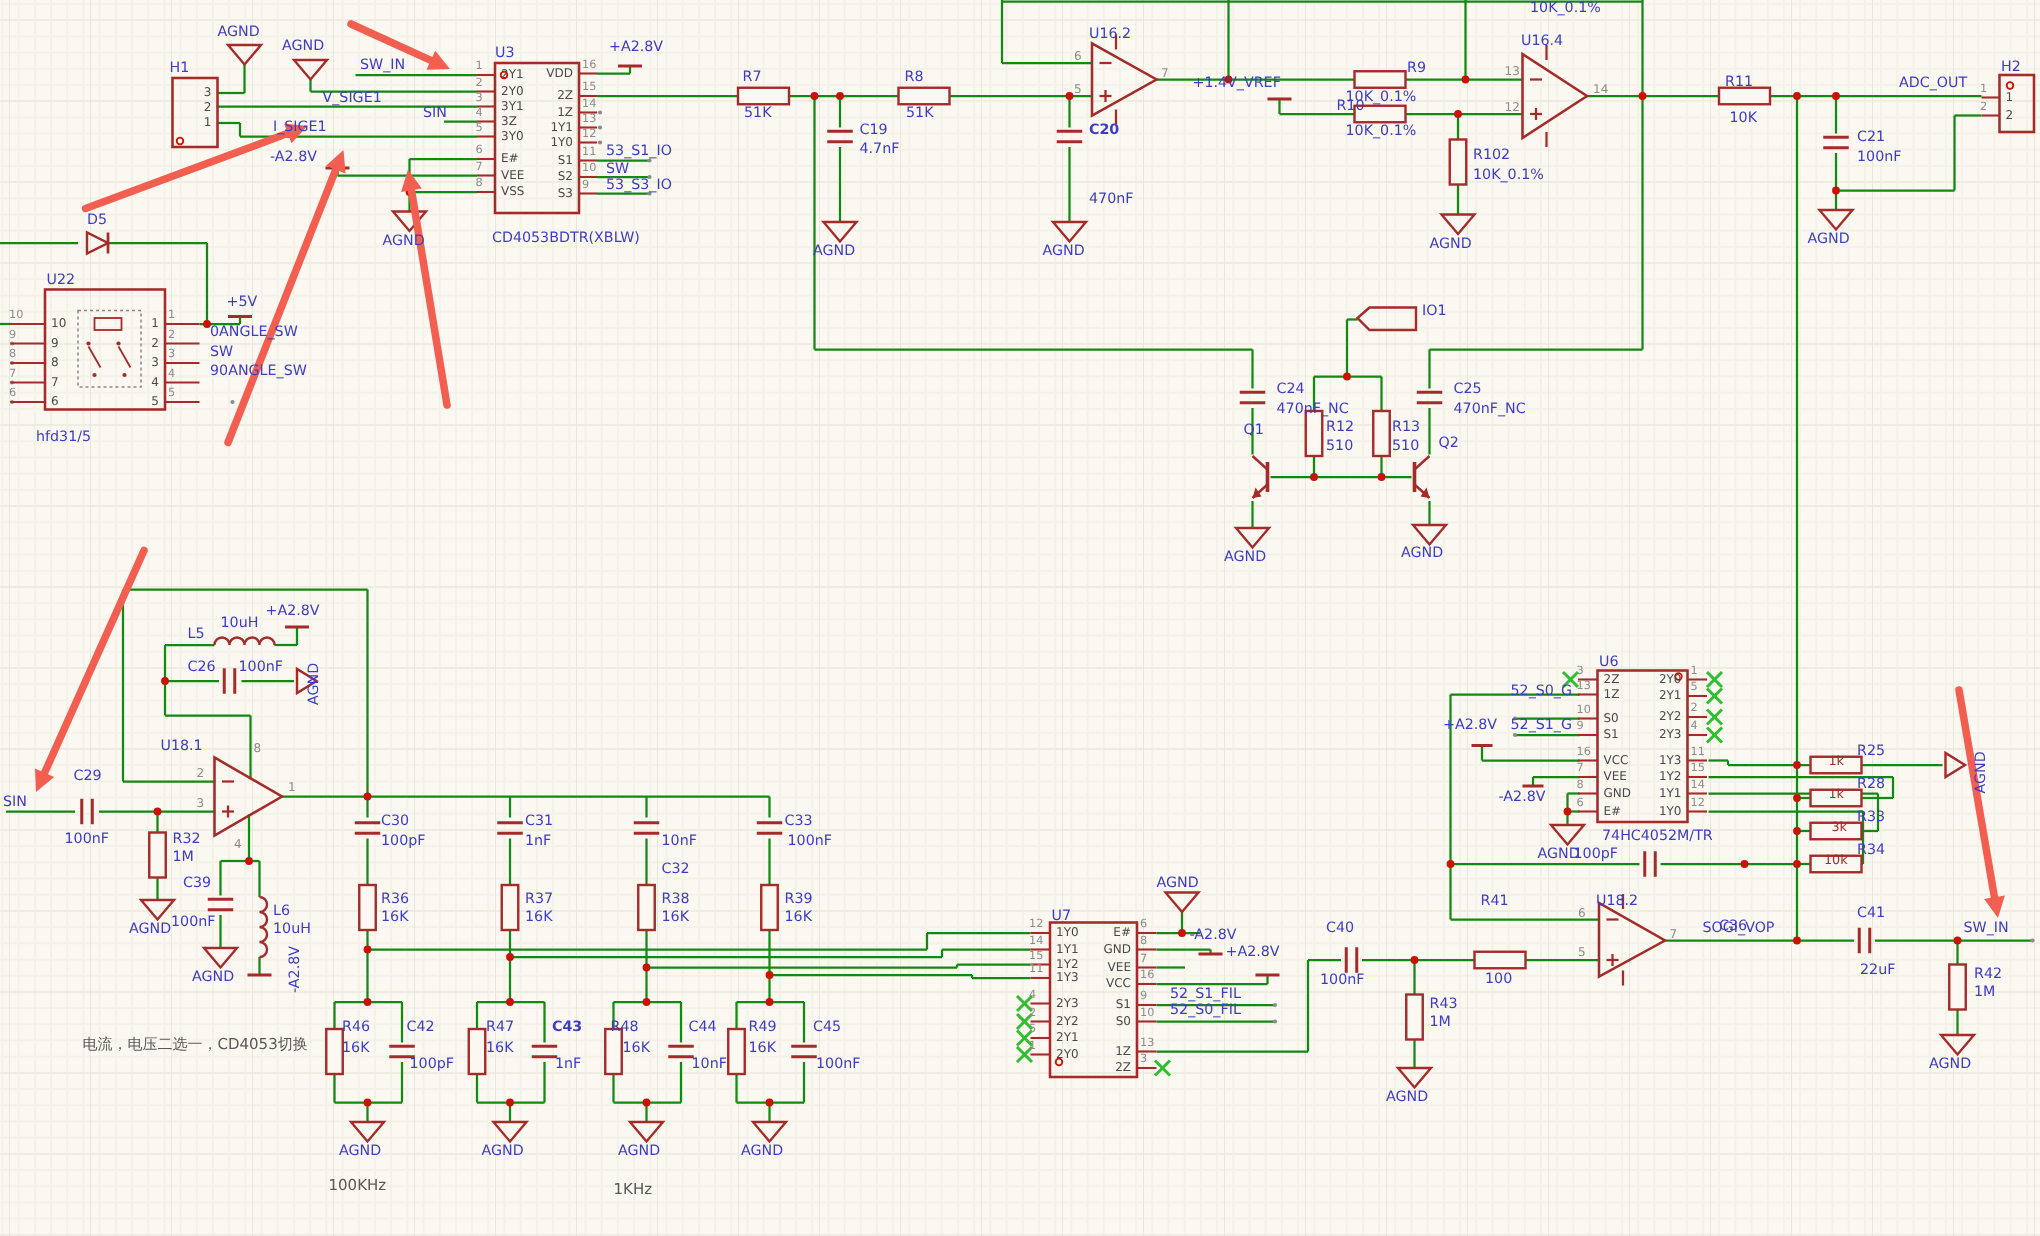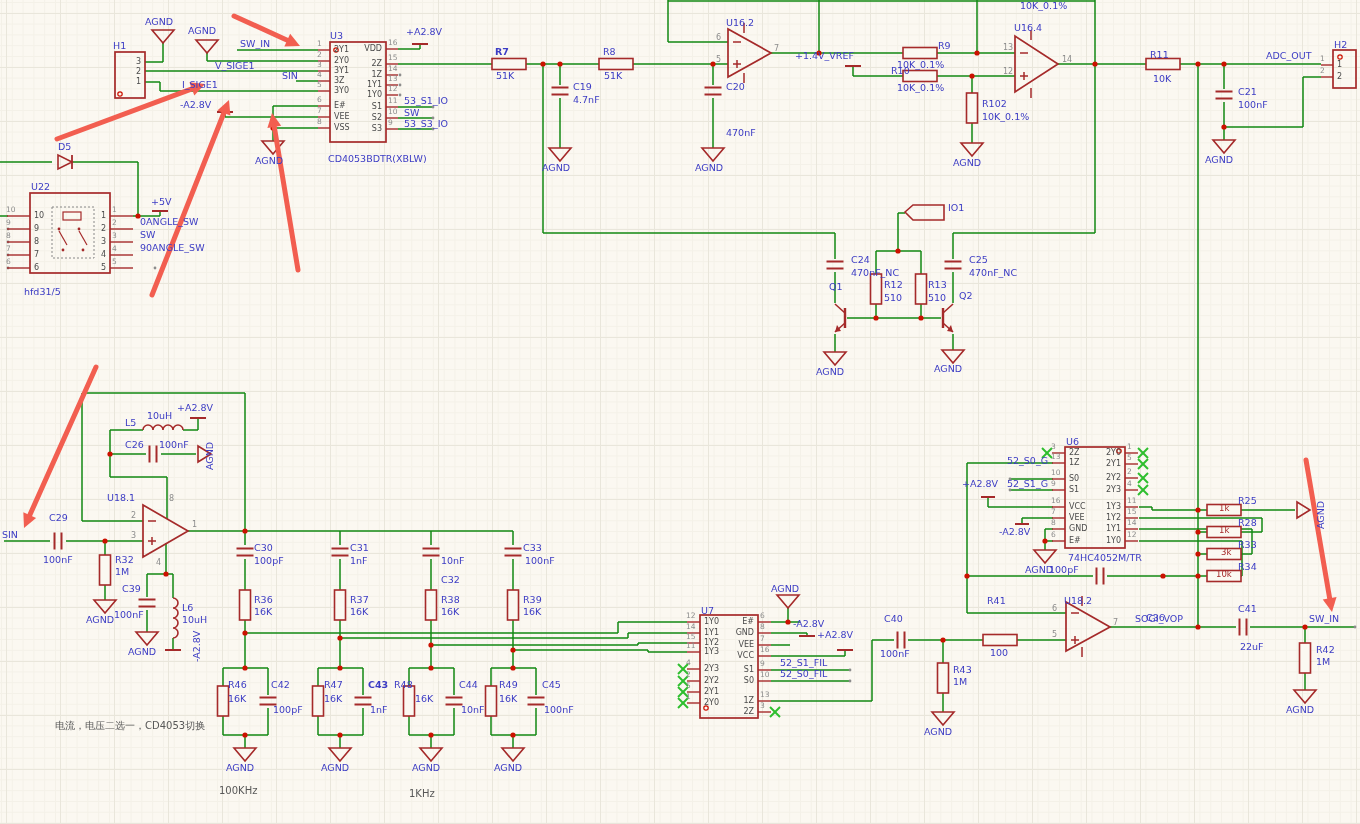--- a/index.html
+++ b/index.html
@@ -525,21 +525,21 @@
       <line x1="152" y1="295" x2="223.85814815491747" y2="113.02157285442975" stroke="#F25E50" stroke-width="5" stroke-linecap="round"></line>
       <polygon points="229,100 230.36893458213234,115.59249877697101 217.3473617277026,110.45064693188849" fill="#F25E50" stroke="none"></polygon>
       <line x1="298" y1="270" x2="274.28731857392836" y2="126.81188523487515" stroke="#F25E50" stroke-width="5" stroke-linecap="round"></line>
       <polygon points="272,113 281.19326119136593,125.66822594791097 267.3813759564908,127.95554452183933" fill="#F25E50" stroke="none"></polygon>
       <line x1="96" y1="367" x2="29.715384191843636" y2="515.2197659043496" stroke="#F25E50" stroke-width="5" stroke-linecap="round"></line>
       <polygon points="24,528 23.325267144018458,512.3620738084278 36.10550123966881,518.0774580002715" fill="#F25E50" stroke="none"></polygon>
       <line x1="1306" y1="460" x2="1329.6395464506184" y2="598.2004254036144" stroke="#F25E50" stroke-width="5" stroke-linecap="round"></line>
       <polygon points="1332,612 1322.7397591524254,599.3806521783052 1336.5393337488113,597.0201986289236" fill="#F25E50" stroke="none"></polygon>
     </svg>
   <div id="textlayer">
-    <div class="txt note" style="left:28px;top:721px;padding-left:27px;">电流，电压二选一，CD4053切换</div>
+    <div class="txt note" style="left:28px;top:692px;padding-left:27px;">电流，电压二选一，CD4053切换</div>
   <div class="txt b" style="left: 726px; top: 18px;">U16.2</div>
       <div class="txt b" style="left: 1014px; top: 23px;">U16.4</div>
       <div class="txt b" style="left: 107px; top: 493px;">U18.1</div>
       <div class="txt b" style="left: 1064px; top: 596px;">U18.2</div>
       <div class="txt pnum" style="left: 317px; top: 40px; width: 0px;">1</div>
       <div class="txt pname" style="left: 334px; top: 46px;">2Y1</div>
       <div class="txt pnum" style="left: 317px; top: 51px; width: 0px;">2</div>
       <div class="txt pname" style="left: 334px; top: 57px;">2Y0</div>
       <div class="txt pnum" style="left: 317px; top: 61px; width: 0px;">3</div>
       <div class="txt pname" style="left: 334px; top: 67px;">3Y1</div>
@@ -674,28 +674,28 @@
       <div class="txt b" style="left: 282px; top: 71px;">SIN</div>
       <div class="txt b" style="left: 182px; top: 80px;">I_SIGE1</div>
       <div class="txt b" style="left: 180px; top: 100px;">-A2.8V</div>
       <div class="txt b" style="left: 145px; top: 17px;">AGND</div>
       <div class="txt b" style="left: 188px; top: 26px;">AGND</div>
       <div class="txt b" style="left: 255px; top: 156px;">AGND</div>
       <div class="txt b" style="left: 406px; top: 27px;">+A2.8V</div>
       <div class="txt b" style="left: 404px; top: 96px;">53_S1_IO</div>
       <div class="txt b" style="left: 404px; top: 108px;">SW</div>
       <div class="txt b" style="left: 404px; top: 119px;">53_S3_IO</div>
-      <div class="txt b" style="left: 495px; top: 47px; font-weight: bold;">R7</div>
+      <div class="txt b" style="left: 495px; top: 47px;">R7</div>
       <div class="txt b" style="left: 496px; top: 71px;">51K</div>
       <div class="txt b" style="left: 573px; top: 82px;">C19</div>
       <div class="txt b" style="left: 573px; top: 95px;">4.7nF</div>
       <div class="txt b" style="left: 542px; top: 163px;">AGND</div>
       <div class="txt b" style="left: 603px; top: 47px;">R8</div>
       <div class="txt b" style="left: 604px; top: 71px;">51K</div>
-      <div class="txt b" style="left: 726px; top: 82px;">C20</div>
+      <div class="txt b" style="left: 726px; top: 82px; font-weight: bold;">C20</div>
       <div class="txt b" style="left: 726px; top: 95px; margin-top: 33px;">470nF</div>
       <div class="txt b" style="left: 695px; top: 163px;">AGND</div>
       <div class="txt b" style="left: 795px; top: 51px;">+1.4V_VREF</div>
       <div class="txt b" style="left: 938px; top: 41px;">R9</div>
       <div class="txt b" style="left: 897px; top: 60px;">10K_0.1%</div>
       <div class="txt b" style="left: 891px; top: 66px;">R10</div>
       <div class="txt b" style="left: 897px; top: 83px;">10K_0.1%</div>
       <div class="txt b" style="left: 982px; top: 99px;">R102</div>
       <div class="txt b" style="left: 982px; top: 112px;">10K_0.1%</div>
       <div class="txt b" style="left: 953px; top: 158px;">AGND</div>
@@ -757,21 +757,21 @@
       <div class="txt b" style="left: 523px; top: 595px;">R39</div>
       <div class="txt b" style="left: 523px; top: 607px;">16K</div>
       <div class="txt b" style="left: 228px; top: 680px;">R46</div>
       <div class="txt b" style="left: 228px; top: 694px;">16K</div>
       <div class="txt b" style="left: 271px; top: 680px;">C42</div>
       <div class="txt b" style="left: 273px; top: 705px;">100pF</div>
       <div class="txt b" style="left: 324px; top: 680px;">R47</div>
       <div class="txt b" style="left: 324px; top: 694px;">16K</div>
       <div class="txt b" style="left: 368px; top: 680px; font-weight: bold;">C43</div>
       <div class="txt b" style="left: 370px; top: 705px;">1nF</div>
-      <div class="txt b" style="left: 394px; top: 680px; text-align: right;">R48</div>
+      <div class="txt b" style="left: 407px; top: 680px; text-align: right;">R48</div>
       <div class="txt b" style="left: 415px; top: 694px;">16K</div>
       <div class="txt b" style="left: 459px; top: 680px;">C44</div>
       <div class="txt b" style="left: 461px; top: 705px;">10nF</div>
       <div class="txt b" style="left: 499px; top: 680px;">R49</div>
       <div class="txt b" style="left: 499px; top: 694px;">16K</div>
       <div class="txt b" style="left: 542px; top: 680px;">C45</div>
       <div class="txt b" style="left: 544px; top: 705px;">100nF</div>
       <div class="txt b" style="left: 226px; top: 763px;">AGND</div>
       <div class="txt b" style="left: 321px; top: 763px;">AGND</div>
       <div class="txt b" style="left: 412px; top: 763px;">AGND</div>

